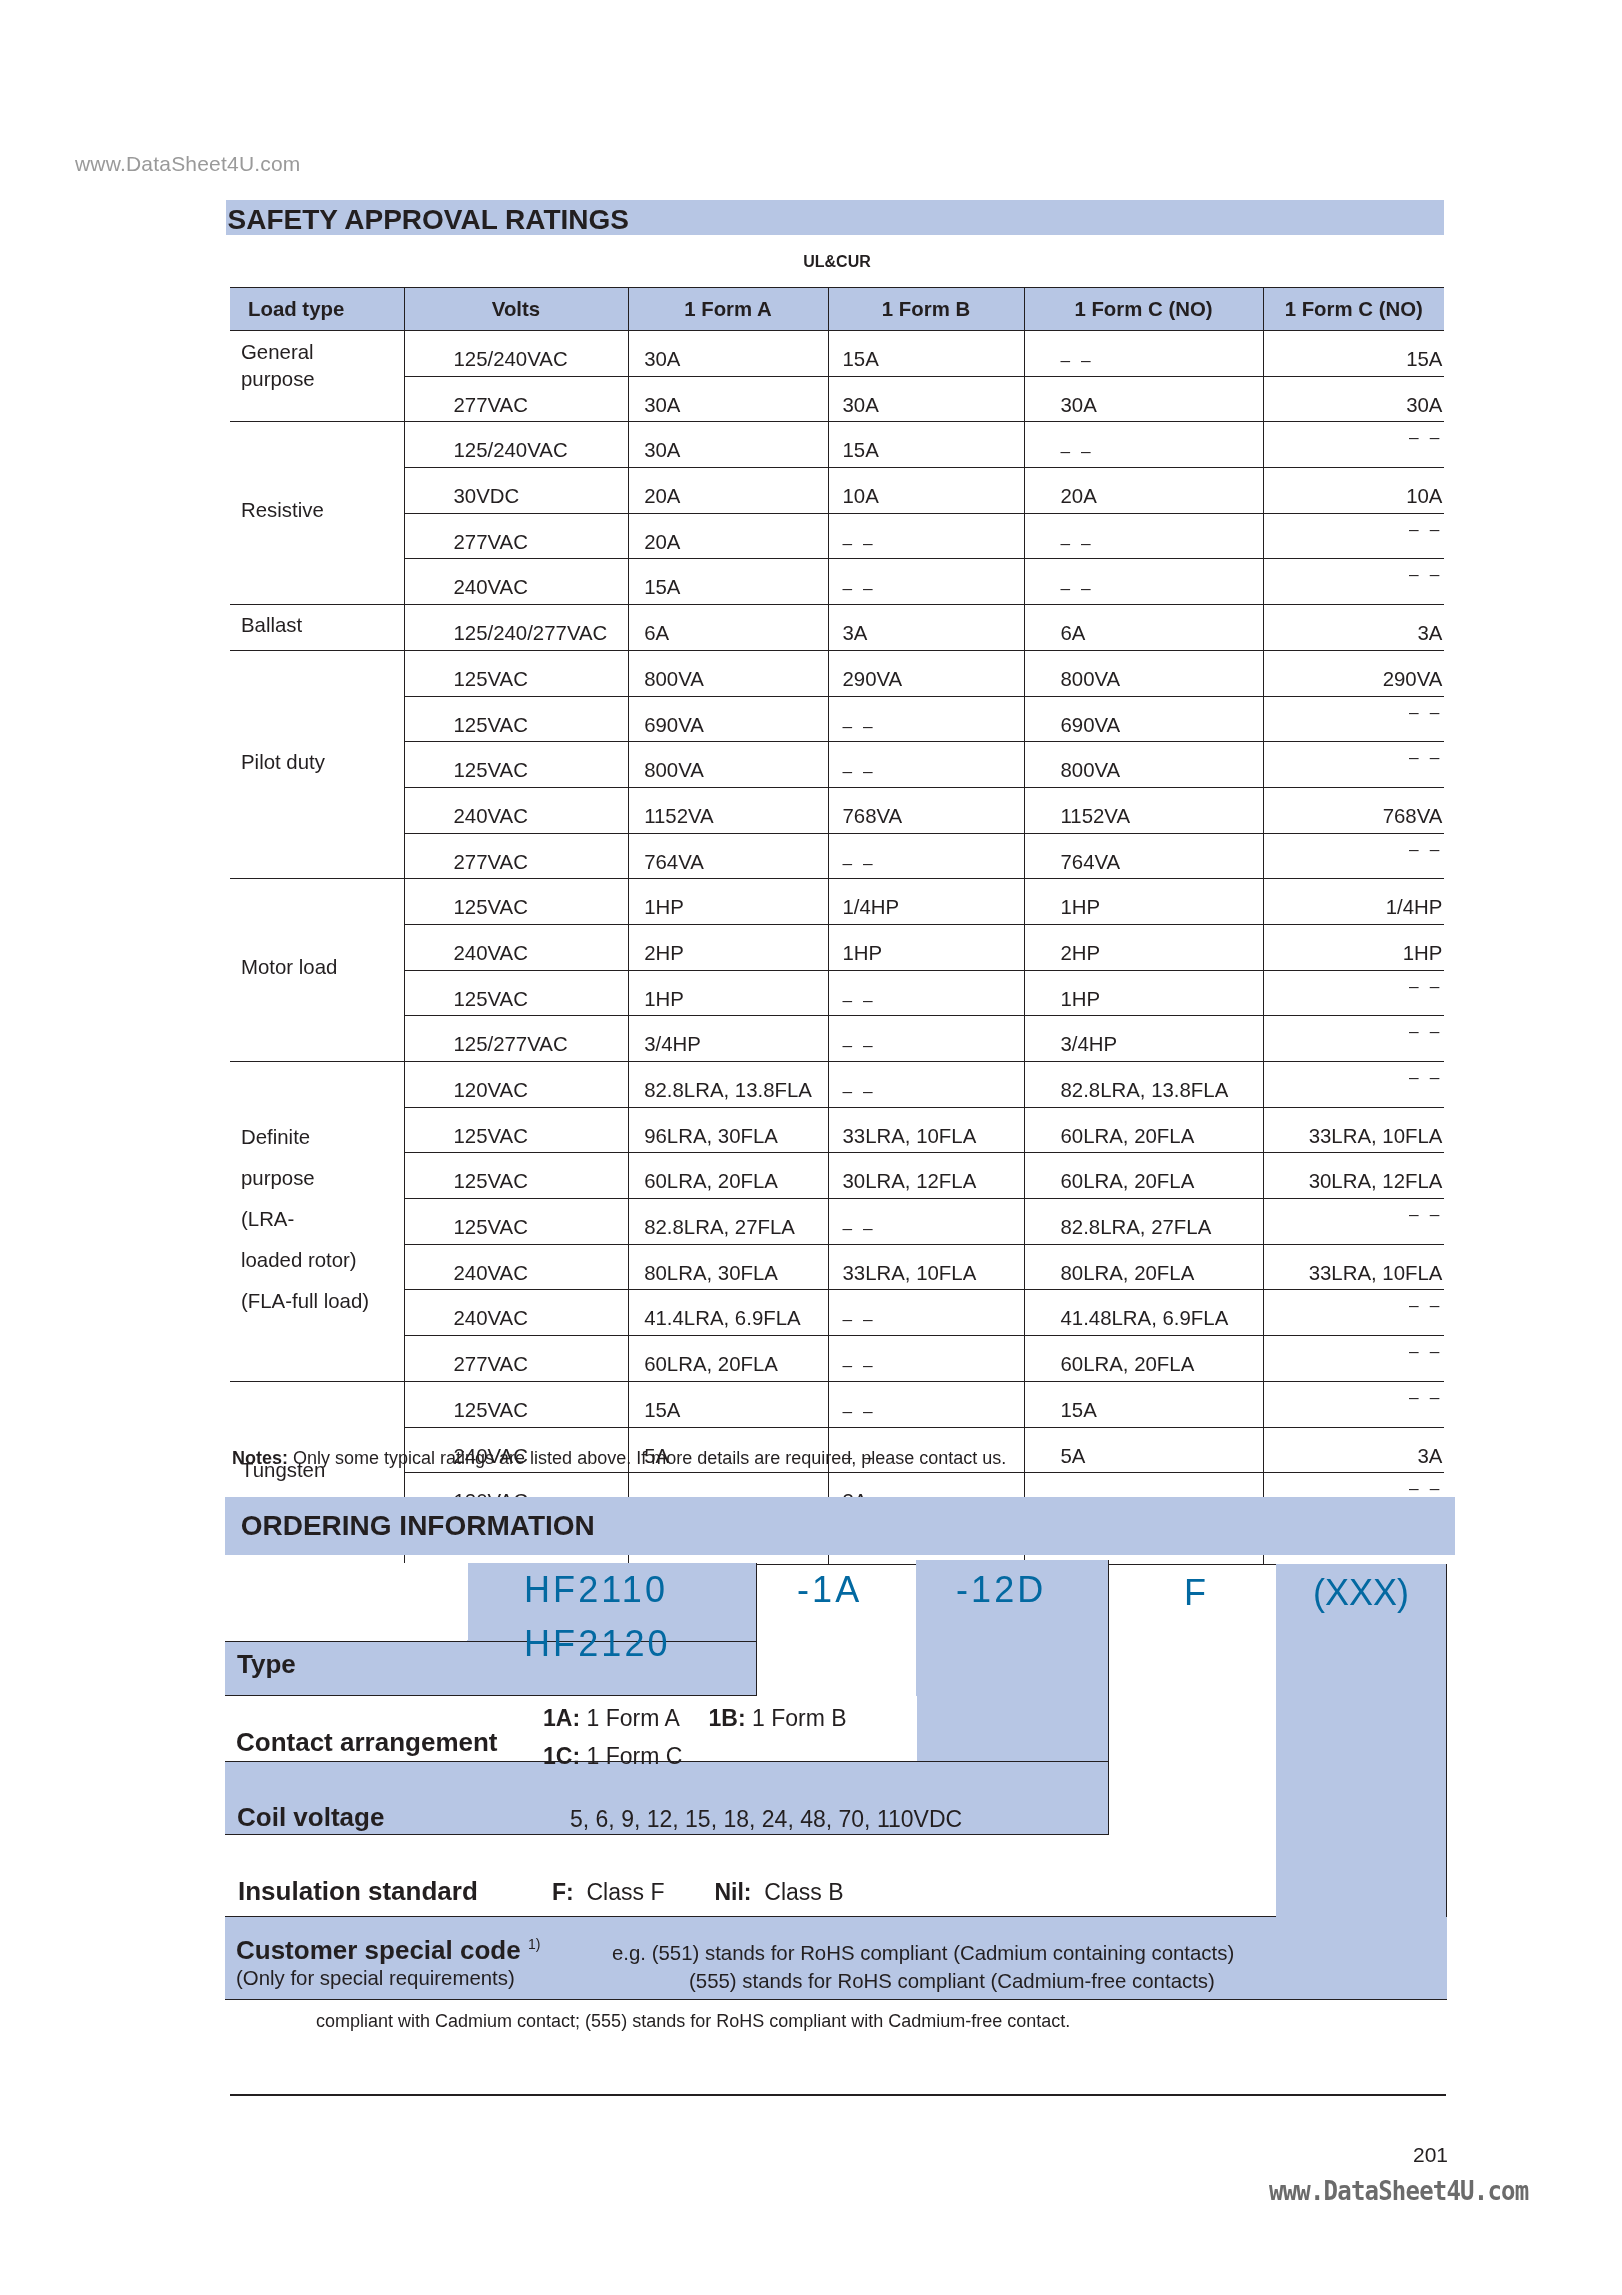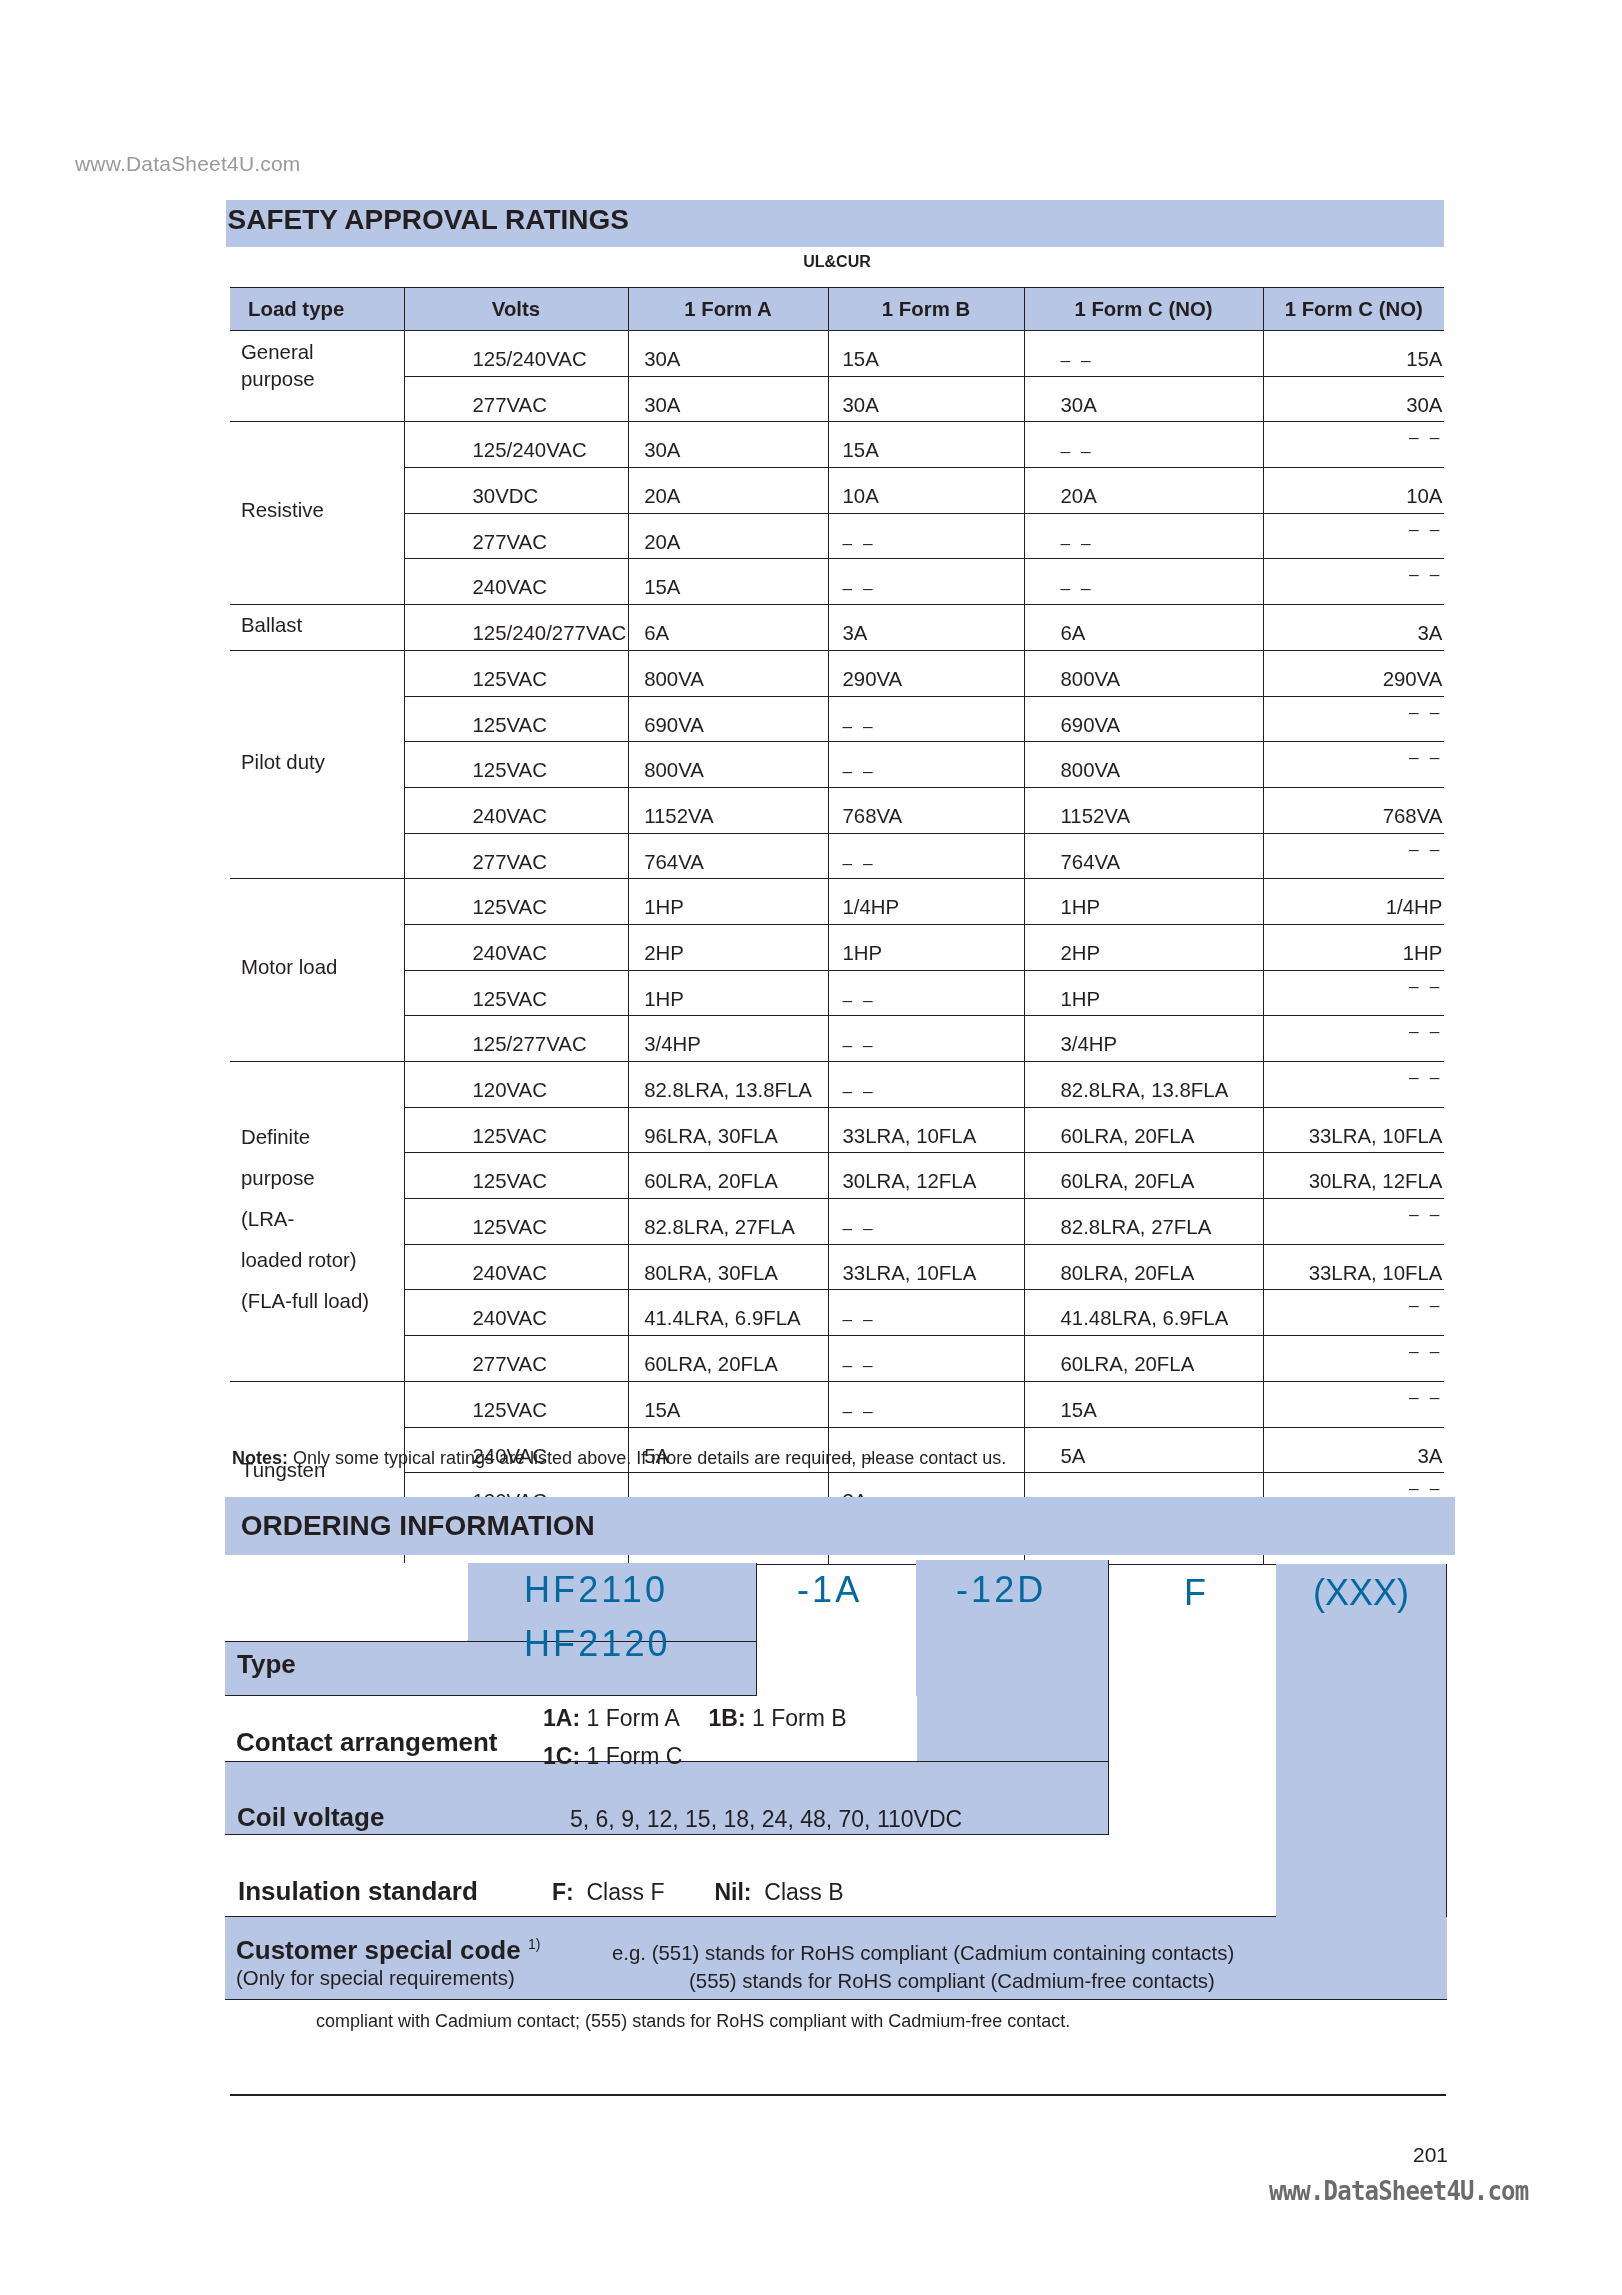--- a/index.html
+++ b/index.html
@@ -3,30 +3,30 @@
 <meta charset="utf-8">
 <style>
   html, body { margin: 0; padding: 0; background: #ffffff; }
   body { width: 1623px; height: 2295px; position: relative; overflow: hidden;
          font-family: "Liberation Sans", "DejaVu Sans", sans-serif; color: #231f20; }
   .abs { position: absolute; }
   .wm-top { left: 75px; top: 152px; font-size: 21px; color: #9a9a9a; letter-spacing: 0.2px; }
   .wm-bottom { left: 1269px; top: 2177px; font-size: 24px; font-weight: bold; color: #6b6b6b;
                font-family: "DejaVu Sans Mono", "Liberation Mono", monospace; letter-spacing: -0.8px; transform: scaleY(1.1); }
   .band { background: #b7c6e4; }
-  .section-head { left: 226px; width: 1218px; height: 47px; font-weight: bold; font-size: 28px; line-height: 39px; padding-left: 1.6px; box-sizing: border-box; }
+  .section-head { left: 226px; width: 1218px; height: 35px; font-weight: bold; font-size: 28px; line-height: 39px; padding-left: 1.6px; box-sizing: border-box; }
   .ul-title { left: 230px; width: 1214px; top: 253px; text-align: center; font-weight: bold; font-size: 16px; }
 
   table.ratings { position: absolute; left: 230px; top: 287px; width: 1214px; border-collapse: collapse; table-layout: fixed; font-size: 20.4px; }
   table.ratings th { background: #b7c6e4; font-weight: bold; height: 42px; border-top: 1.6px solid #231f20; border-bottom: 1.6px solid #231f20; text-align: center; padding: 0; }
   table.ratings th:first-child { text-align: left; padding-left: 18px; }
   table.ratings th + th { border-left: 0.8px solid #231f20; }
   table.ratings td { height: 40px; padding: 0; vertical-align: bottom; padding-bottom: 4.7px; border-left: 0.8px solid #231f20; white-space: nowrap; }
   table.ratings td.load { border-left: none; vertical-align: middle; padding-left: 11px; line-height: 27px; white-space: normal; }
-  table.ratings td.volts { padding-left: 68px; }
+  table.ratings td.volts { padding-left: 49px; }
   table.ratings td.fa { padding-left: 15.7px; }
   table.ratings td.fb { padding-left: 14px; }
   table.ratings td.fc { padding-left: 36px; }
   table.ratings td.fc2 { text-align: right; padding-right: 1.6px; }
   table.ratings tr.row td { border-top: 1.2px solid #231f20; }
   table.ratings tr.group-start td { border-top: 1.6px solid #231f20; }
   table.ratings tr.last td { border-bottom: 1.6px solid #231f20; }
   .dash { letter-spacing: 3.1px; font-size: 17.3px; }
   td.fc2 .dash { position: relative; top: -14px; }
 

